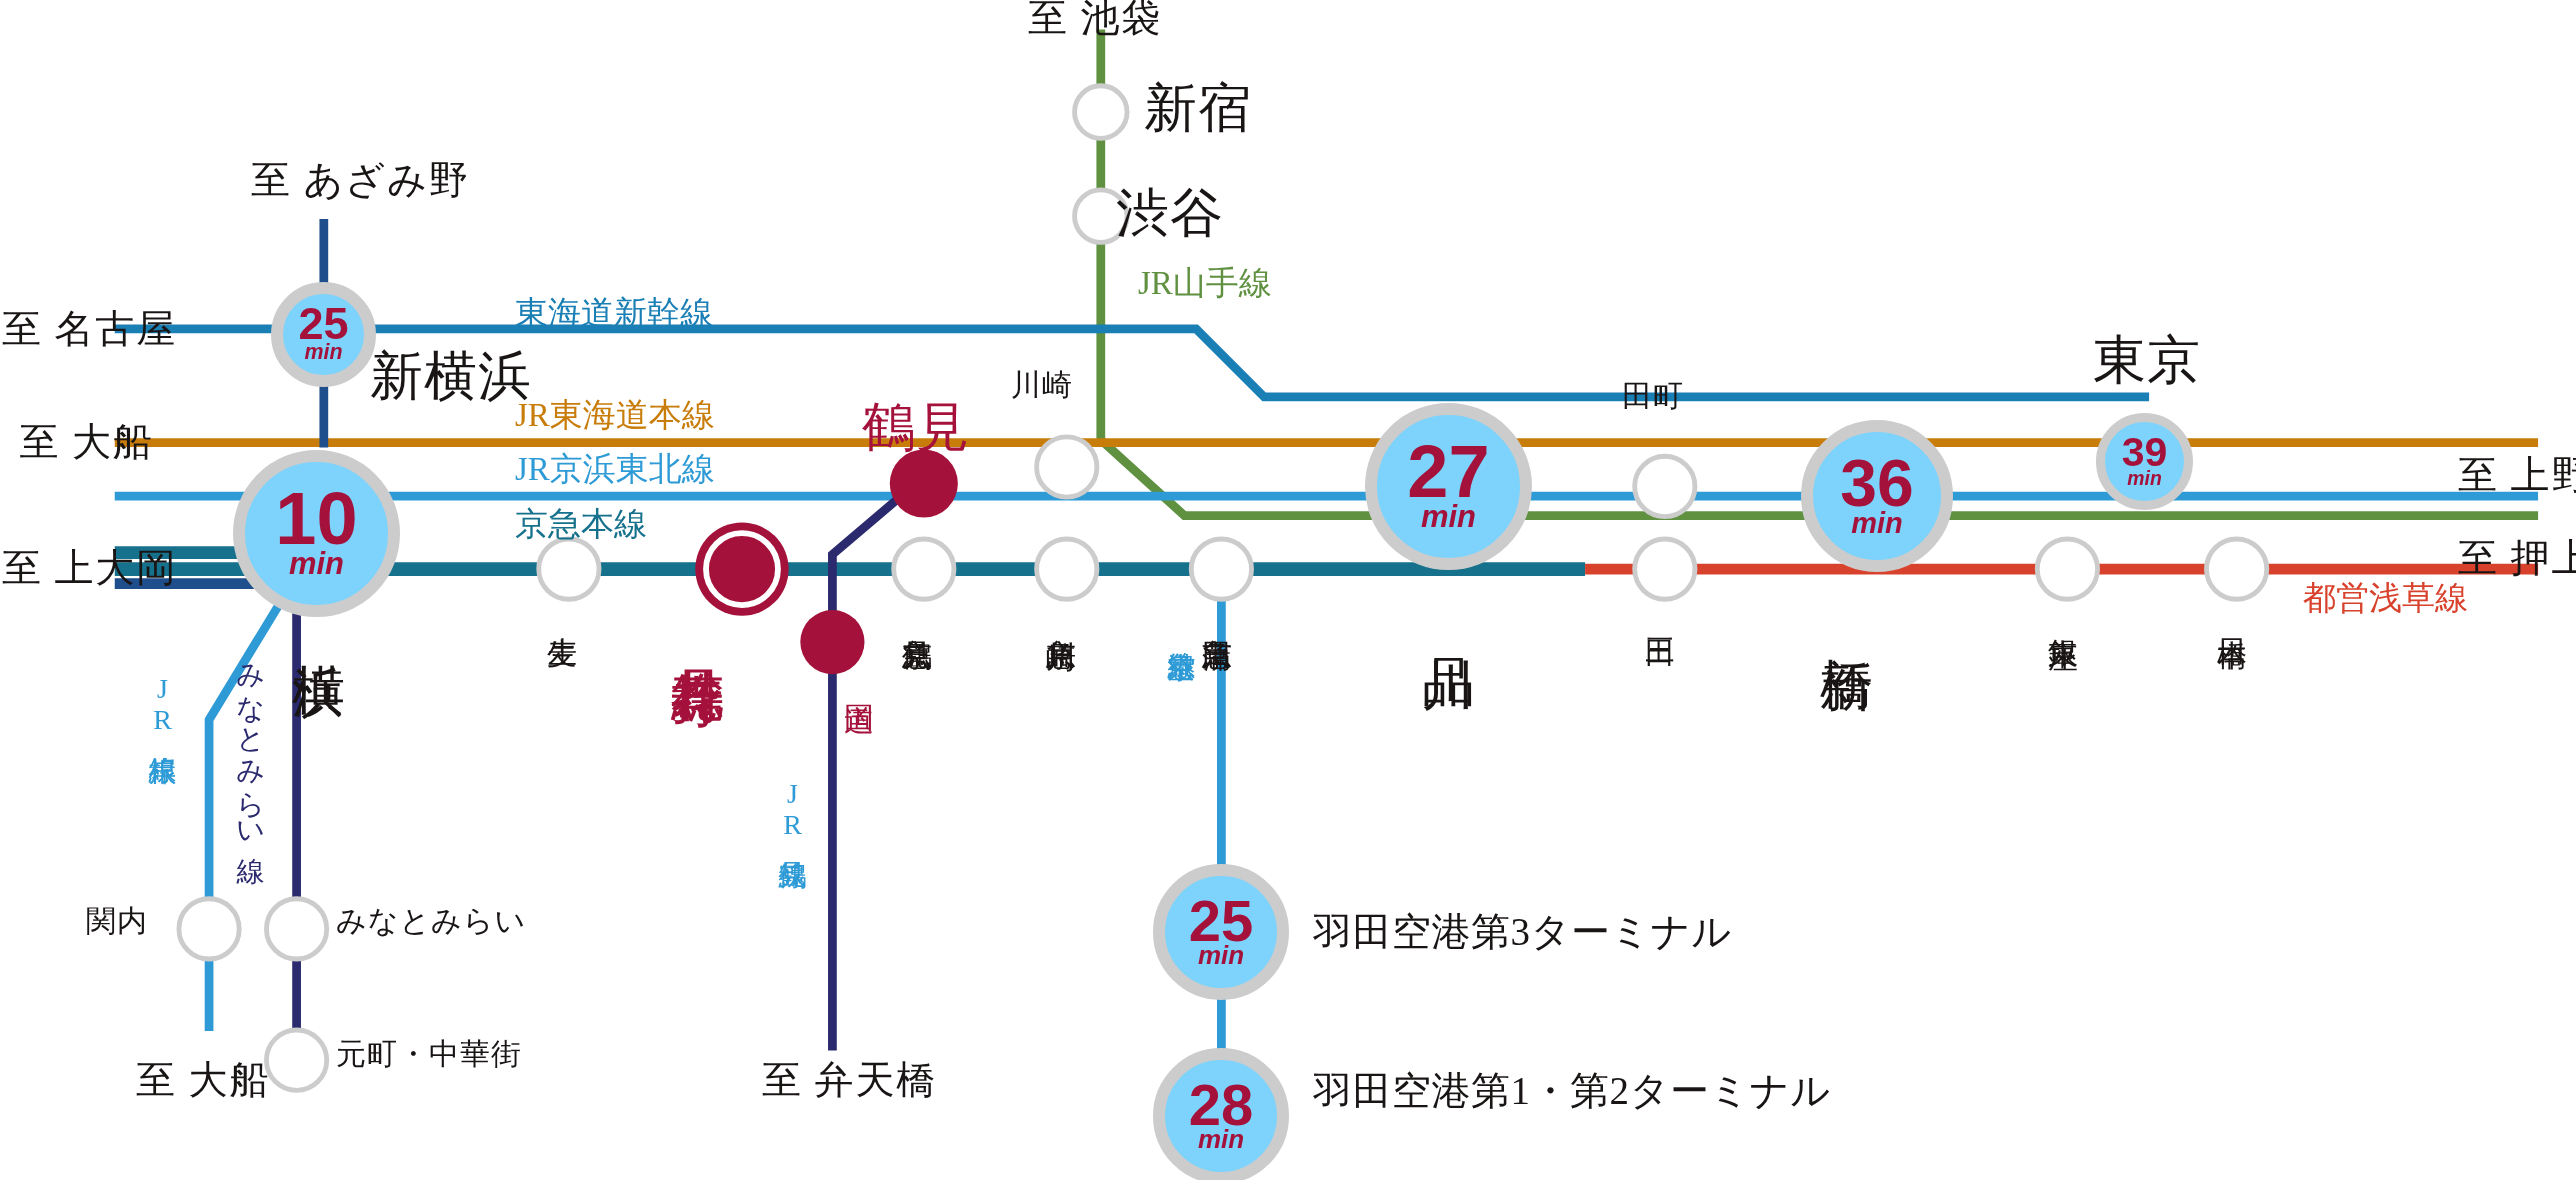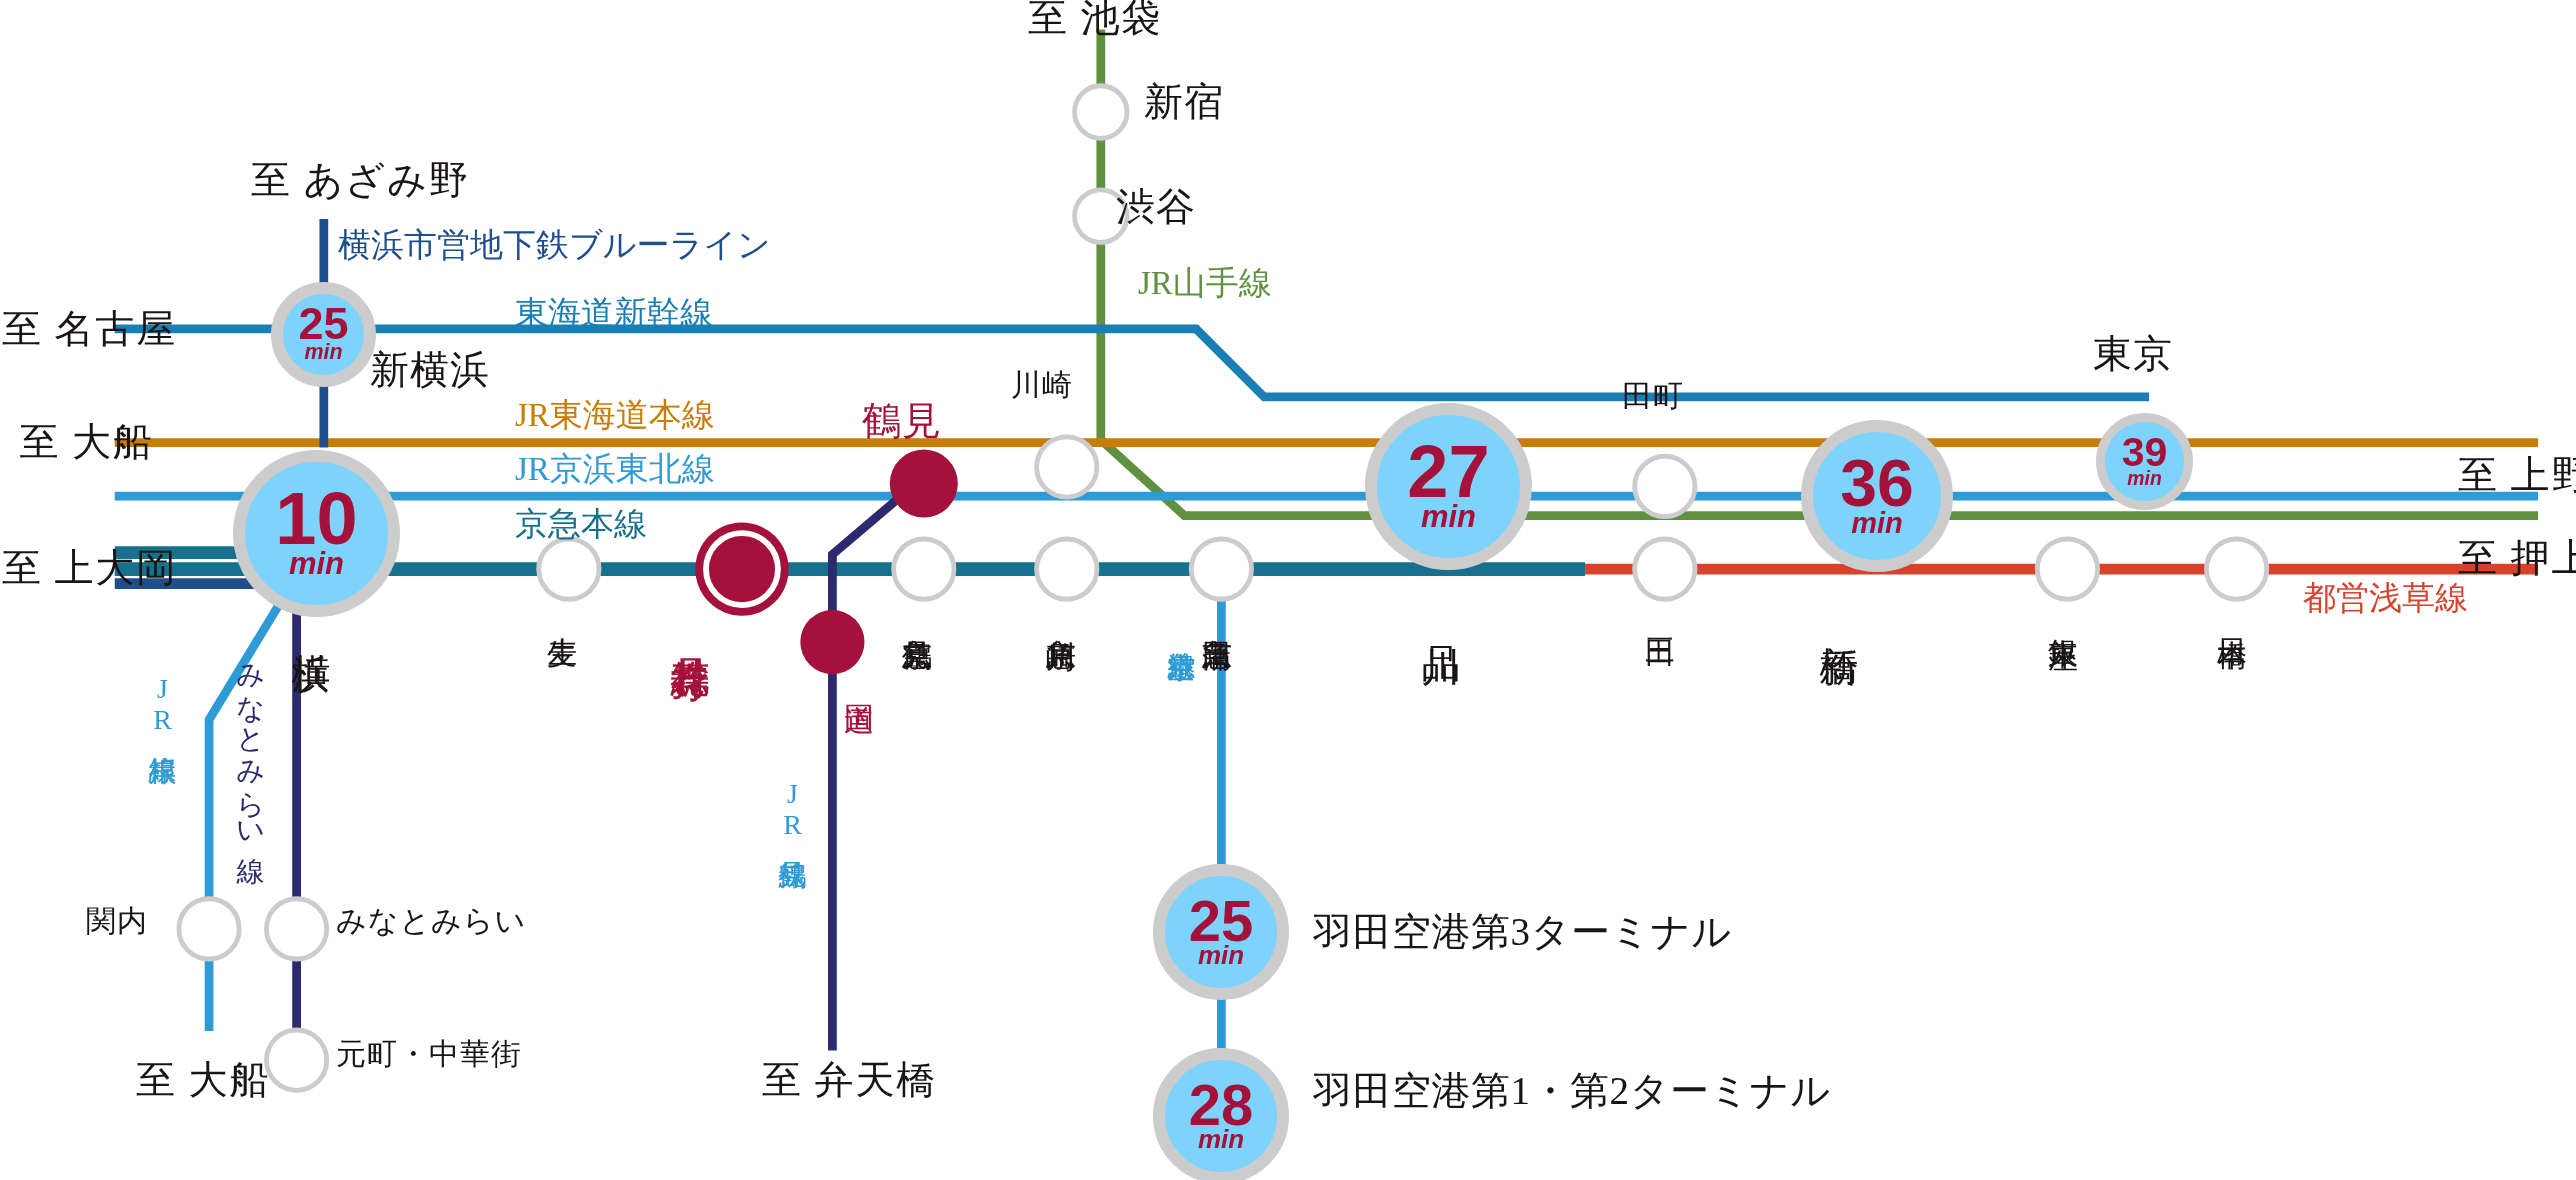--- a/index.html
+++ b/index.html
@@ -2,21 +2,21 @@
 <html><head>
 <meta charset="utf-8">
 <style>
   html,body{margin:0;padding:0;background:#ffffff;}
   body{width:2576px;height:1181px;overflow:hidden;font-family:"Liberation Serif",serif;}
   #map-root{position:relative;width:2576px;height:1181px;background:#fff;}
   svg.layer{position:absolute;left:0;top:0;width:2576px;height:1181px;}
   .lbl{position:absolute;white-space:nowrap;line-height:1;}
   .serif{font-family:"Liberation Serif","DejaVu Serif",serif;}
   .vert{writing-mode:vertical-rl;text-orientation:upright;white-space:nowrap;line-height:1;}
-  .sta-name{color:#1a1515;font-size:39px;letter-spacing:1px;}
+  .sta-name{color:#1a1515;font-size:53px;letter-spacing:1px;}
   .sta-name-sm{color:#1a1515;font-size:30px;letter-spacing:1px;}
   .sta-hl{color:#a4113a;}
   .dest{color:#1a1515;font-size:39px;letter-spacing:1.9px;}
   .lineLbl{font-size:33px;letter-spacing:0px;}
   .lineLbl-sm{font-size:28px;letter-spacing:0px;}
   .term{color:#1a1515;font-size:39px;letter-spacing:0.5px;}
   .min-num{font-family:"Liberation Sans","DejaVu Sans",sans-serif;font-weight:bold;color:#a4113a;}
   .min-unit{font-family:"Liberation Sans","DejaVu Sans",sans-serif;font-weight:bold;color:#a4113a;}
   .badge{position:absolute;border-radius:50%;background:#7dd3fc;border:12.6px solid #cccccc;box-sizing:border-box;display:flex;flex-direction:column;align-items:center;justify-content:center;}
   .badge.small{border-width:9.7px;}
@@ -120,21 +120,20 @@
   <div class="lbl serif dest" style="left:1028px;top:-1.9px;">至 池袋</div>
   <div class="lbl serif dest" style="left:251px;top:160px;">至 あざみ野</div>
   <div class="lbl serif dest" style="left:1.9px;top:309px;">至 名古屋</div>
   <div class="lbl serif dest" style="left:19.4px;top:422px;">至 大船</div>
   <div class="lbl serif dest" style="left:1.9px;top:548px;">至 上大岡</div>
   <div class="lbl serif dest" style="left:136px;top:1060px;">至 大船</div>
   <div class="lbl serif dest" style="left:762px;top:1060px;">至 弁天橋</div>
   <div class="lbl serif dest" style="left:2458px;top:455px;">至 上野</div>
   <div class="lbl serif dest" style="left:2458px;top:538px;">至 押上</div>
 
-  <div class="lbl serif lineLbl" style="left:338px;top:229px;color:#1f4e8c;">横浜市営地下鉄ブルーライン</div>
   <div class="lbl serif lineLbl" style="left:515px;top:297px;color:#1a7fb5;text-align:center;">東海道新幹線</div>
   <div class="lbl serif lineLbl" style="left:515px;top:399px;color:#c87d0a;">JR東海道本線</div>
   <div class="lbl serif lineLbl" style="left:515px;top:453px;color:#2e9bd6;">JR京浜東北線</div>
   <div class="lbl serif lineLbl" style="left:515px;top:508px;color:#16718c;">京急本線</div>
   <div class="lbl serif lineLbl" style="left:1138px;top:267px;color:#5f9141;">JR山手線</div>
   <div class="lbl serif lineLbl" style="left:2303px;top:582px;color:#d8422c;">都営浅草線</div>
 
   <div class="lbl serif vert lineLbl-sm" style="left:148px;top:673px;color:#2e9bd6;">JR根岸線</div>
   <div class="lbl serif vert lineLbl-sm" style="left:236px;top:644px;color:#2b2a6e;">みなとみらい線</div>
   <div class="lbl serif vert lineLbl-sm" style="left:778px;top:778px;color:#2e9bd6;">JR鶴見線</div>

